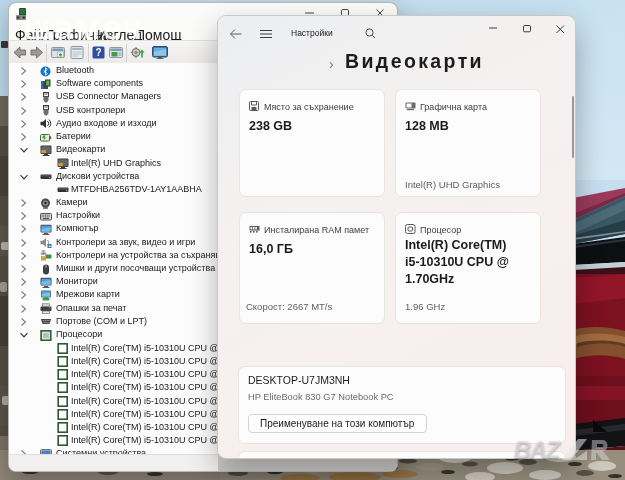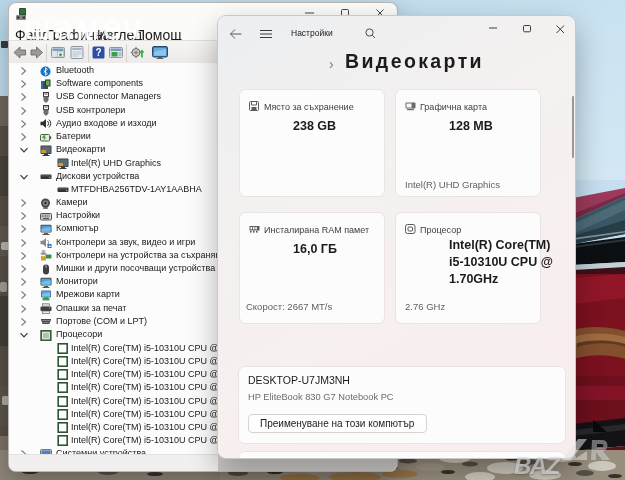--- a/index.html
+++ b/index.html
@@ -34,21 +34,21 @@
   .trow .tx { position:absolute; left:47px; top:0.5px; }
   .trow .tx2 { position:absolute; left:62px; top:1px; }
 
   
   #st { position:absolute; left:218px; top:16px; width:357px; height:442px;
     background:linear-gradient(150deg,#eceef1 0%,#f3f1f0 30%,#f6f0ef 60%,#f8edec 100%);
     border-radius:8px; box-shadow:0 0 0 1px #cac7c5, 0 12px 30px rgba(0,0,0,.32); overflow:hidden; }
   .card { position:absolute; background:#fdfcfc; border:1px solid #e8e4e2; border-radius:7px; }
   .clabel { position:absolute; font-size:9px; color:#3e3e3e; white-space:nowrap; }
   .cicon { position:absolute; }
-  .cval { position:absolute; font-size:12.5px; font-weight:bold; color:#1b1b1b; line-height:17px;margin-left:44px; }
+  .cval { position:absolute; font-size:12.5px; font-weight:bold; color:#1b1b1b; line-height:17px; }
   .csub { position:absolute; font-size:9px; color:#5f5f5f; line-height:11.5px; white-space:nowrap; }
 
   .wm { position:absolute; color:rgba(255,255,255,.62); font-weight:normal; }
 </style>
 </head>
 <body>
   <div id="desk"></div>
   <div id="cliff">
     <svg width="10" height="384" viewBox="0 0 10 384">
 <rect width="10" height="384" fill="#564f45"></rect>
@@ -751,33 +751,33 @@
     <div class="csub" style="left:28px;top:285px;font-size:9.5px;">Скорост: 2667 MT/s</div>
     <div class="card" style="left:177px;top:196px;width:146px;height:112px;"></div>
     <div class="cicon" style="left:187px;top:208px;">
       <svg width="11" height="10" viewBox="0 0 11 10">
         <rect x="0.5" y="0.5" width="9.5" height="9" rx="2" fill="none" stroke="#5a5a5a"></rect>
         <rect x="3" y="3" width="4.5" height="4" rx="1" fill="none" stroke="#5a5a5a"></rect>
       </svg>
     </div>
     <div class="clabel" style="left:202px;top:209px;">Процесор</div>
     <div class="cval" style="left:187px;top:221px;">Intel(R) Core(TM)<br>i5-10310U CPU @<br>1.70GHz</div>
-    <div class="csub" style="left:187px;top:285px;font-size:9.5px;">2.76 GHz</div>
+    <div class="csub" style="left:187px;top:285px;font-size:9.5px;">1.96 GHz</div>
     <div class="card" style="left:20px;top:350px;width:328px;height:78px;"></div>
     <div class="abs" style="left:30px;top:358px;font-size:10.5px;color:#1b1b1b;">DESKTOP-U7JM3NH</div>
     <div class="abs" style="left:30px;top:376px;font-size:9.3px;color:#6b6b6b;">HP EliteBook 830 G7 Notebook PC</div>
     <div class="abs" style="left:30px;top:398px;width:179px;height:19px;background:#fefefe;border:1px solid #d6d3d1;border-radius:4px;"></div>
     <div class="abs" style="left:42px;top:402px;font-size:10px;color:#1b1b1b;">Преименуване на този компютър</div>
     <div class="card" style="left:20px;top:435px;width:328px;height:20px;"></div>
 
     <div class="abs" style="left:354px;top:80px;width:2px;height:62px;background:#999;border-radius:1px;"></div>
   </div>
 
   <div class="wm" style="left:24px;top:8px;font-size:34px;letter-spacing:3px;color:rgba(255,255,255,.85);text-shadow:0 0 3px rgba(255,255,255,.55);">шамеч</div>
 
-<div class="abs" style="left:514px;top:436px;font-size:24px;font-weight:bold;font-style:italic;color:rgba(230,230,230,.6);letter-spacing:-1.5px;text-shadow:0 1px 2px rgba(70,70,70,.45);margin-top:16px;">BAZ</div>
+<div class="abs" style="left:514px;top:436px;font-size:24px;font-weight:bold;font-style:italic;color:rgba(230,230,230,.6);letter-spacing:-1.5px;text-shadow:0 1px 2px rgba(70,70,70,.45);">BAZ</div>
 <div class="abs" style="left:560px;top:437px;">
     <svg width="65" height="25" viewBox="0 0 65 25">
       <path d="M2 23 L18 2 L27 2 L11 23 Z" fill="rgba(230,230,230,.55)"></path>
       <path d="M13 23 L27 23 L27 14 Z" fill="rgba(230,230,230,.5)"></path>
       <path d="M32 3 h10 a5.5 5.5 0 0 1 1 10.9 l7 9.1 h-8 l-6 -8 v8 h-5 z M37 7 v3 h5 a1.5 1.5 0 0 0 0 -3 z" fill="rgba(225,225,225,.45)"></path>
     </svg>
   </div>
 
 </body></html>

